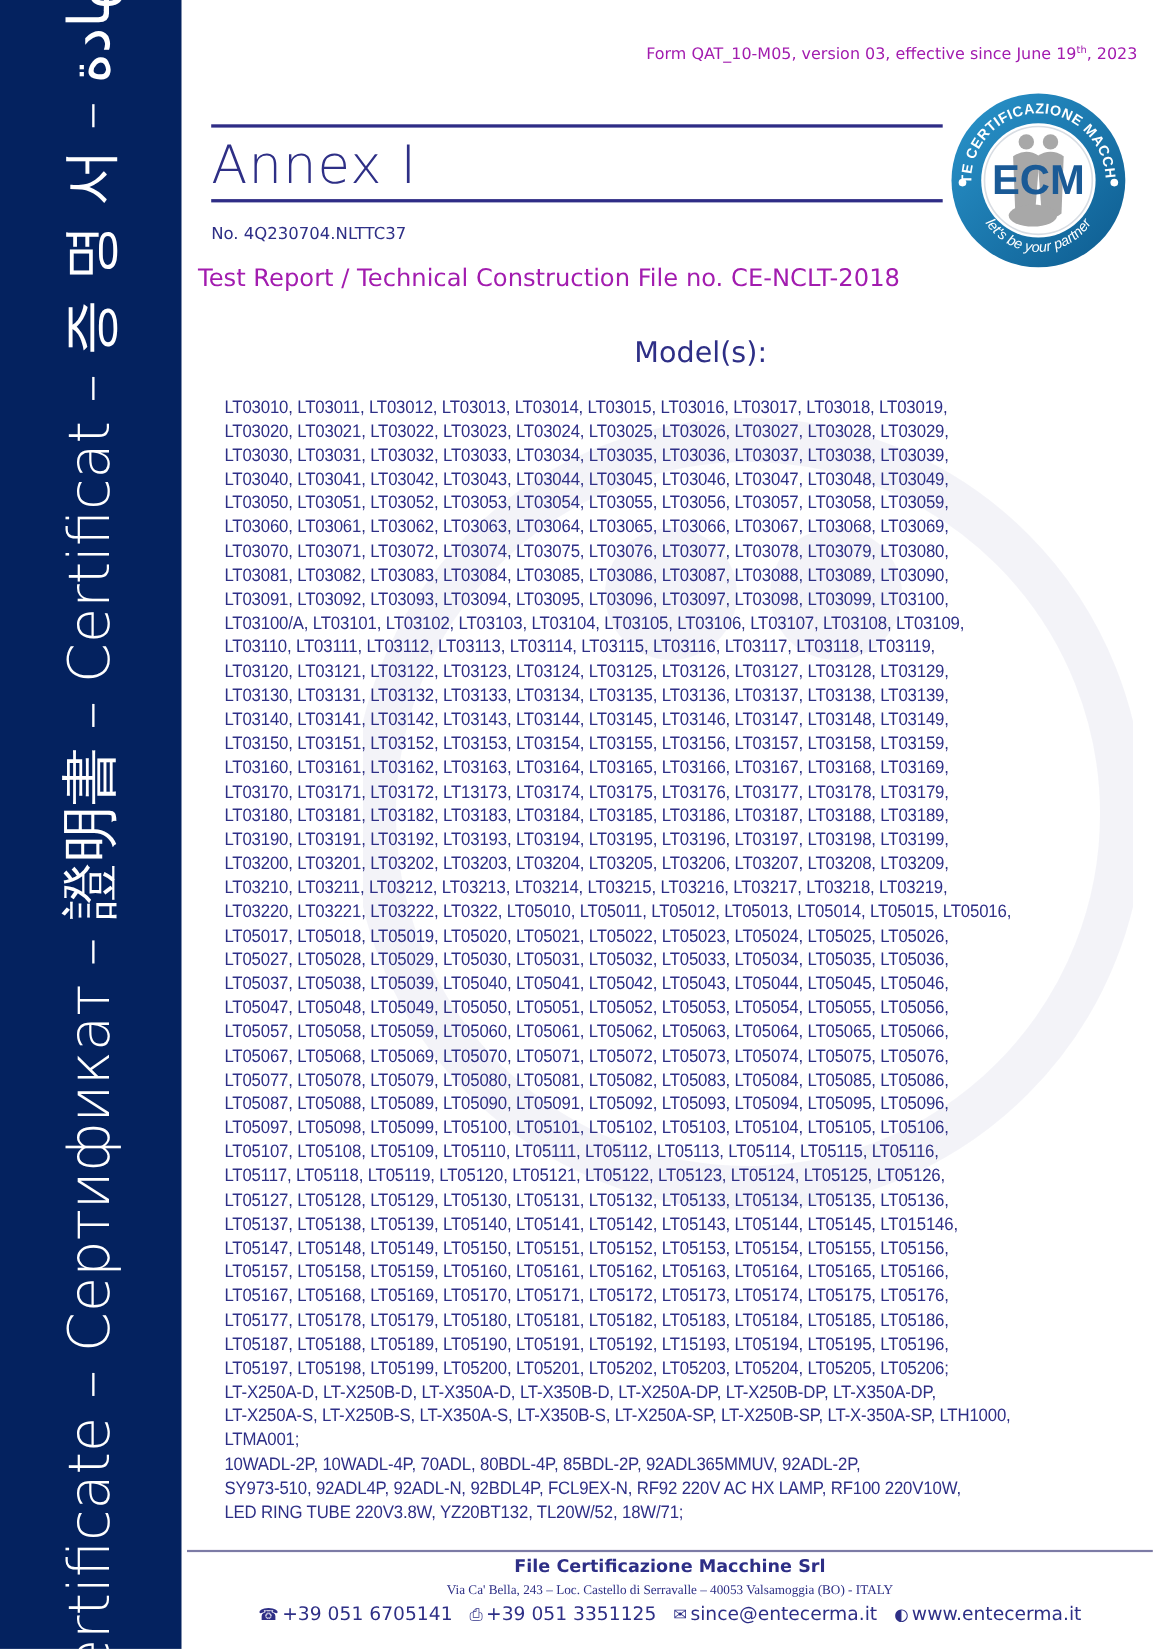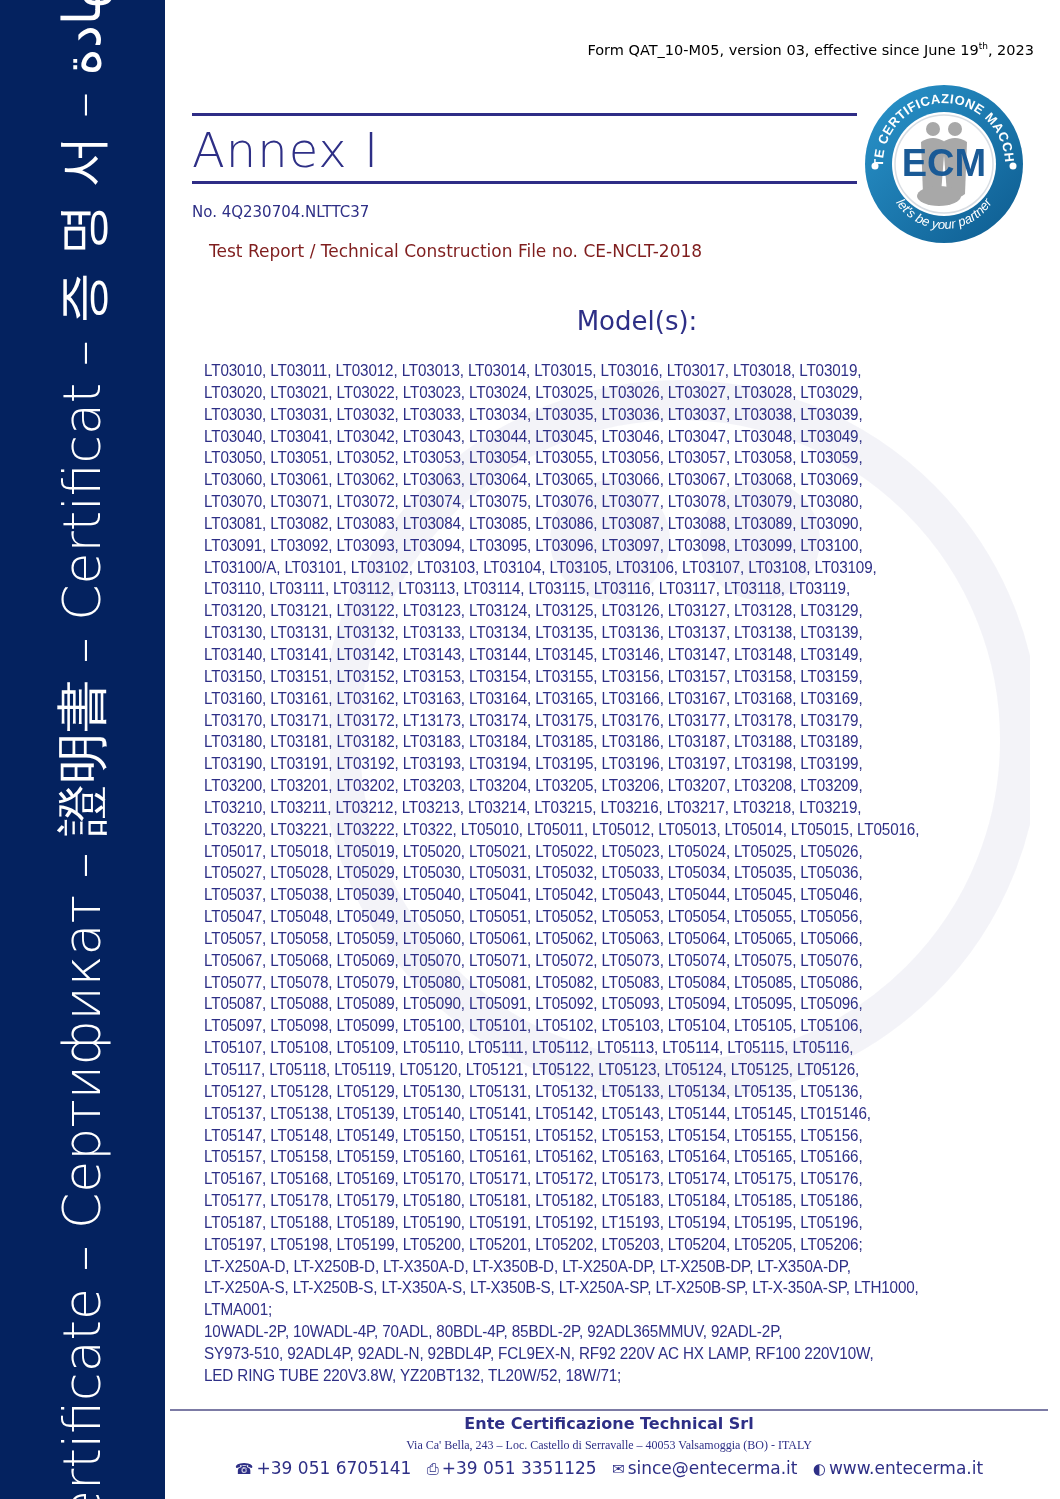--- a/index.html
+++ b/index.html
@@ -21,36 +21,36 @@
     white-space: nowrap;
     color: #ffffff;
     font-family: "DejaVu Sans", sans-serif;
     font-weight: 200;
     font-size: 52px;
     letter-spacing: 0px;
     line-height: 1;
   }
   .form-ref {
     position: absolute; right: 26px; top: 41px;
-    font-size: 14.5px; color: #000000; font-family: "DejaVu Sans", sans-serif;
+    font-size: 14.5px; color: #a21caf; font-family: "DejaVu Sans", sans-serif;
   }
   .form-ref sup { font-size: 9px; }
   .rule { position: absolute; left: 192px; width: 665px; height: 3px; background: #2f2d86; }
   .rule.top { top: 113px; }
   .rule.bottom { top: 181px; }
   .annex-title {
     position: absolute; left: 192px; width: 665px; top: 122px;
     text-align: left; font-size: 48px; color: #2e2f86; font-weight: 300;
     font-family: "DejaVu Sans", sans-serif; letter-spacing: 1px;
   }
   .cert-no {
     position: absolute; left: 192px; top: 203px; font-size: 15px; color: #2e2f86;
   }
   .test-report {
-    position: absolute; left: 209px; top: 241px; font-size: 17px; color: #7f1d1d;
+    position: absolute; left: 180px; top: 241px; font-size: 22px; color: #a21caf;
   }
   .logo {
     position: absolute; left: 861px; top: 84px; width: 166px; height: 160px;
   }
   .models-heading {
     position: absolute; left: 192px; width: 850px; top: 306px;
     text-align: center; font-size: 26px; color: #2e2f86; padding-left: 0;
   }
   .models-heading span { display: inline-block; margin-left: 40px; }
   .models-list {
@@ -178,21 +178,21 @@
   <div class="models-line">LT-X250A-D, LT-X250B-D, LT-X350A-D, LT-X350B-D, LT-X250A-DP, LT-X250B-DP, LT-X350A-DP,</div>
   <div class="models-line">LT-X250A-S, LT-X250B-S, LT-X350A-S, LT-X350B-S, LT-X250A-SP, LT-X250B-SP, LT-X-350A-SP, LTH1000,</div>
   <div class="models-line">LTMA001;</div>
   <div class="models-line">10WADL-2P, 10WADL-4P, 70ADL, 80BDL-4P, 85BDL-2P, 92ADL365MMUV, 92ADL-2P,</div>
   <div class="models-line">SY973-510, 92ADL4P, 92ADL-N, 92BDL4P, FCL9EX-N, RF92 220V AC HX LAMP, RF100 220V10W,</div>
   <div class="models-line">LED RING TUBE 220V3.8W, YZ20BT132, TL20W/52, 18W/71;</div>
 </div>
 
 <div class="footer-rule"></div>
 <div class="footer">
-  <div class="footer-company">Ente Certificazione Technical Srl</div>
+  <div class="footer-company">File Certificazione Macchine Srl</div>
   <div class="footer-address">Via Ca' Bella, 243 – Loc. Castello di Serravalle – 40053 Valsamoggia (BO) - ITALY</div>
   <div class="footer-contacts">
     <span class="item"><span class="icon">☎</span><span>+39 051 6705141</span></span>
     <span class="item"><span class="icon">⎙</span><span>+39 051 3351125</span></span>
     <span class="item"><span class="icon">✉</span><span>since@entecerma.it</span></span>
     <span class="item"><span class="icon">◐</span><span>www.entecerma.it</span></span>
   </div>
 </div>
 
 </body></html>

